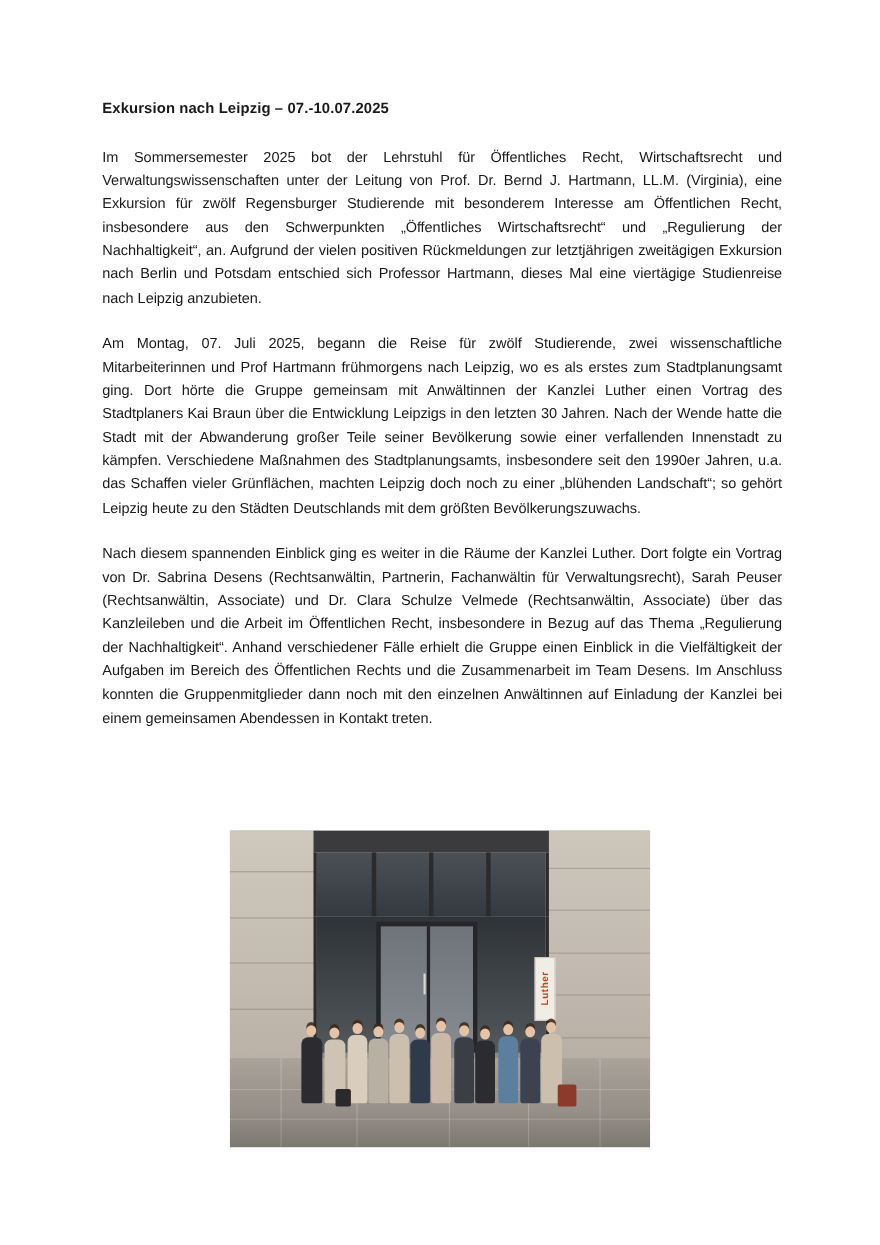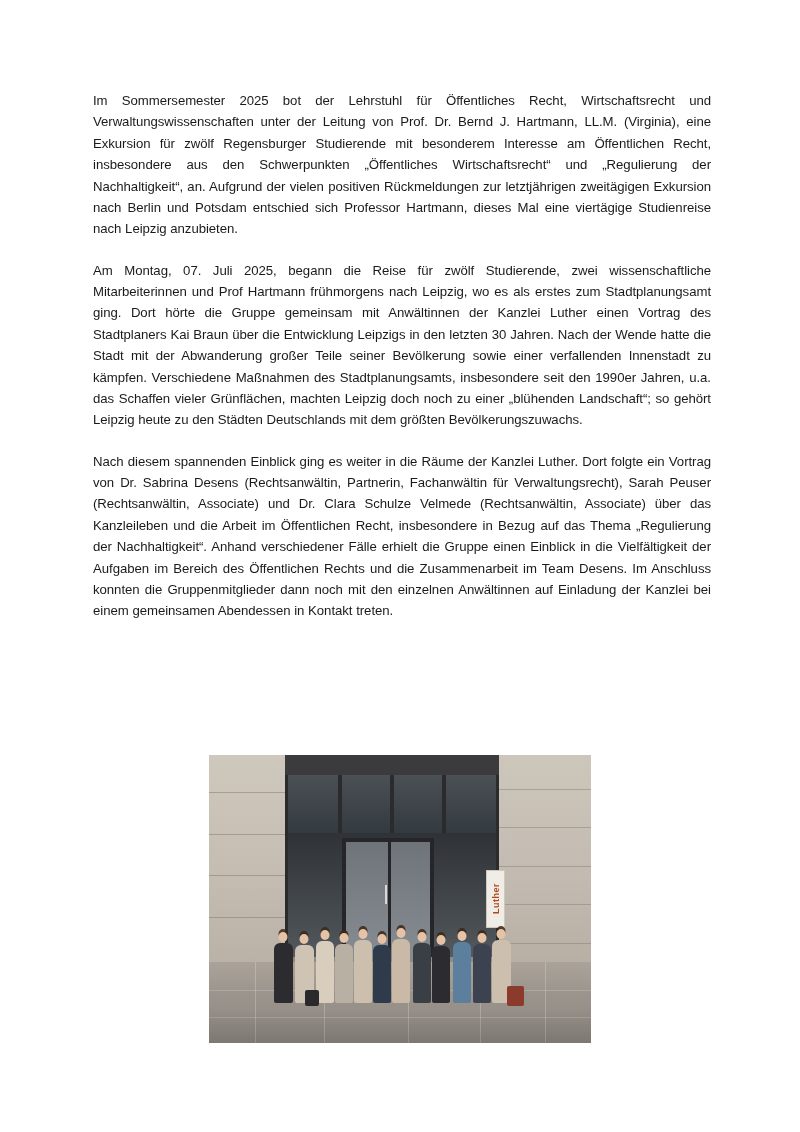--- a/index.html
+++ b/index.html
@@ -163,20 +163,21 @@
     position: absolute; left: 0; right: 0; bottom: 0; height: 12%;
     background: linear-gradient(180deg, rgba(0,0,0,0) 0%, rgba(0,0,0,.12) 100%);
   }
 </style>
 </head>
 <body>
 
 <div class="page">
   <div class="content">
 
+    <h1 class="doc-title">Exkursion nach Leipzig – 07.-10.07.2025</h1>
 
     <p class="body-par">Im Sommersemester 2025 bot der Lehrstuhl für Öffentliches Recht, Wirtschaftsrecht und Verwaltungswissenschaften unter der Leitung von Prof. Dr. Bernd J. Hartmann, LL.M. (Virginia), eine Exkursion für zwölf Regensburger Studierende mit besonderem Interesse am Öffentlichen Recht, insbesondere aus den Schwerpunkten „Öffentliches Wirtschaftsrecht“ und „Regulierung der Nachhaltigkeit“, an. Aufgrund der vielen positiven Rückmeldungen zur letztjährigen zweitägigen Exkursion nach Berlin und Potsdam entschied sich Professor Hartmann, dieses Mal eine viertägige Studienreise nach Leipzig anzubieten.</p>
 
     <p class="body-par">Am Montag, 07. Juli 2025, begann die Reise für zwölf Studierende, zwei wissenschaftliche Mitarbeiterinnen und Prof Hartmann frühmorgens nach Leipzig, wo es als erstes zum Stadtplanungsamt ging. Dort hörte die Gruppe gemeinsam mit Anwältinnen der Kanzlei Luther einen Vortrag des Stadtplaners Kai Braun über die Entwicklung Leipzigs in den letzten 30 Jahren. Nach der Wende hatte die Stadt mit der Abwanderung großer Teile seiner Bevölkerung sowie einer verfallenden Innenstadt zu kämpfen. Verschiedene Maßnahmen des Stadtplanungsamts, insbesondere seit den 1990er Jahren, u.a. das Schaffen vieler Grünflächen, machten Leipzig doch noch zu einer „blühenden Landschaft“; so gehört Leipzig heute zu den Städten Deutschlands mit dem größten Bevölkerungszuwachs.</p>
 
     <p class="body-par">Nach diesem spannenden Einblick ging es weiter in die Räume der Kanzlei Luther. Dort folgte ein Vortrag von Dr. Sabrina Desens (Rechtsanwältin, Partnerin, Fachanwältin für Verwaltungsrecht), Sarah Peuser (Rechtsanwältin, Associate) und Dr. Clara Schulze Velmede (Rechtsanwältin, Associate) über das Kanzleileben und die Arbeit im Öffentlichen Recht, insbesondere in Bezug auf das Thema „Regulierung der Nachhaltigkeit“. Anhand verschiedener Fälle erhielt die Gruppe einen Einblick in die Vielfältigkeit der Aufgaben im Bereich des Öffentlichen Rechts und die Zusammenarbeit im Team Desens. Im Anschluss konnten die Gruppenmitglieder dann noch mit den einzelnen Anwältinnen auf Einladung der Kanzlei bei einem gemeinsamen Abendessen in Kontakt treten.</p>
   </div>
 
   <div class="photo-wrap">
     <div class="photo">

